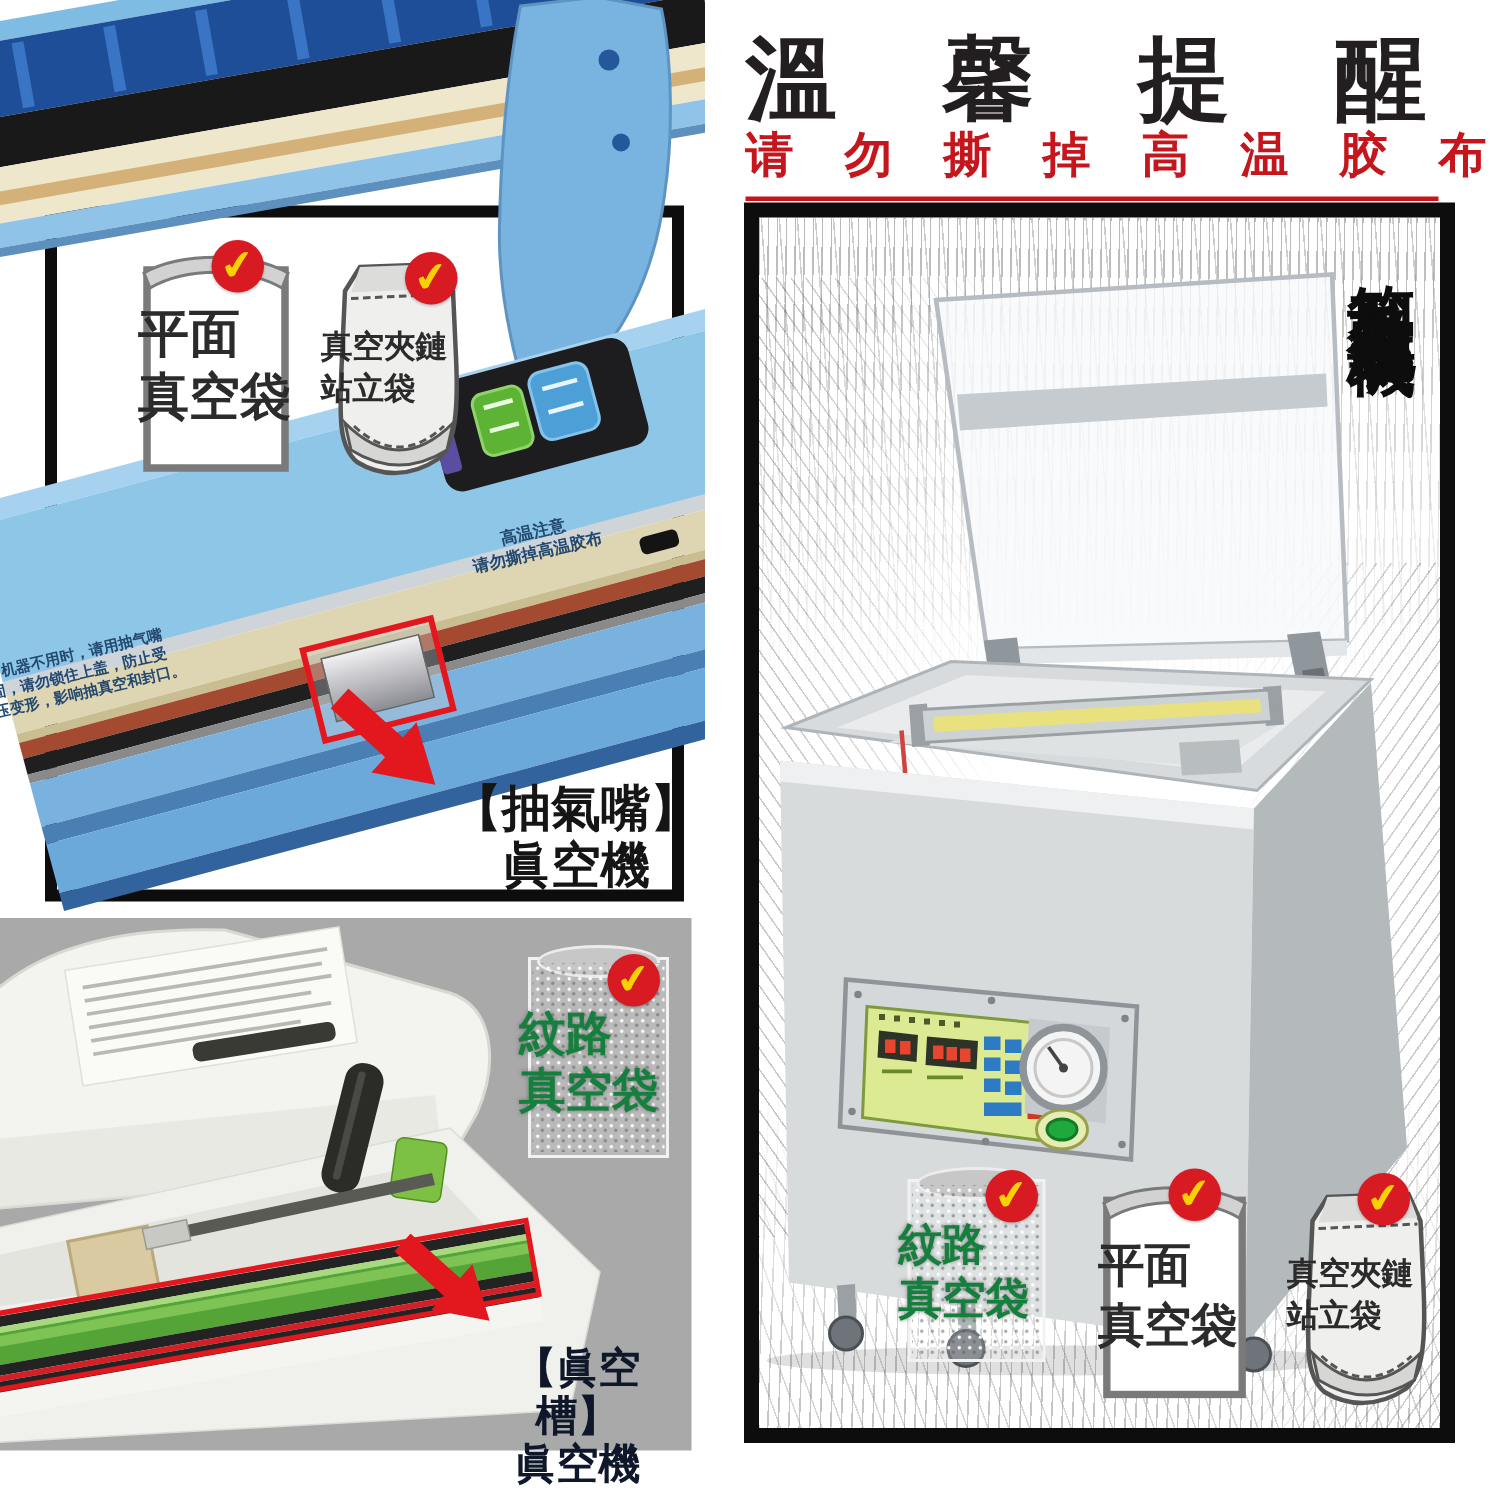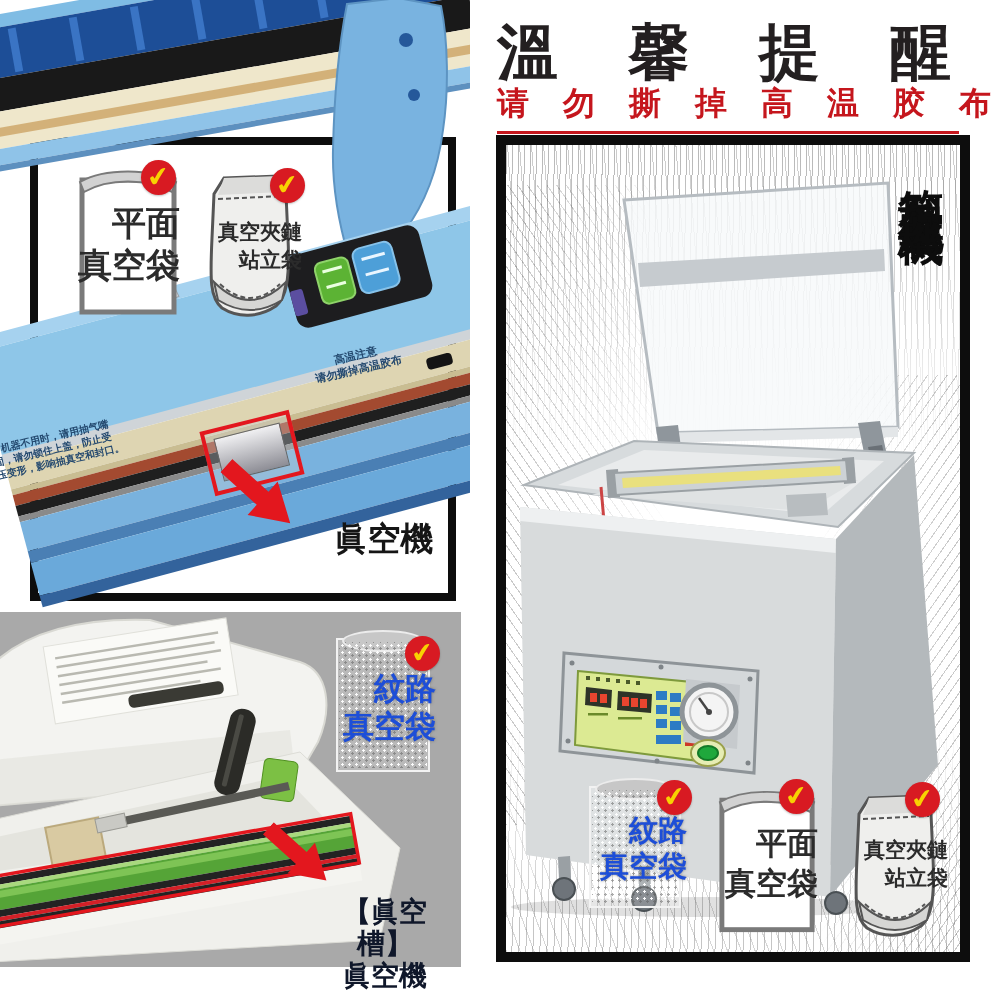--- a/index.html
+++ b/index.html
@@ -39,32 +39,32 @@
     -webkit-mask-image:linear-gradient(to top,#000 10%,transparent 92%);
     mask-image:linear-gradient(to top,#000 10%,transparent 92%);}
 
   .vert-title{left:385px;top:8px;width:60px;height:500px;writing-mode:vertical-rl;
               font-size:46px;font-weight:600;letter-spacing:5px;color:#0d0d0d;line-height:58px;}
 
   
   .gray-panel{left:0;top:612px;width:461px;height:355px;background:#a9a9a9;}
 
   
-  .bag{text-align:right;}
+  .bag{text-align:left;margin-left:16px;}
   .bag svg{position:absolute;left:0;top:0;}
   .bag-line{position:relative;font-weight:600;color:#2b2b2b;}
   .tex-body{position:absolute;left:6px;right:6px;top:10px;bottom:4px;
             background:rgba(255,255,255,.2);border:2.5px solid #f2f2f2;}
   .tex-dots{position:absolute;left:9px;right:9px;top:14px;bottom:8px;
             background-image:radial-gradient(rgba(255,255,255,.95) 1px,rgba(0,0,0,0) 1.4px),
                              radial-gradient(rgba(90,90,90,.5) 1px,rgba(0,0,0,0) 1.4px);
             background-size:7px 7px,7px 7px;background-position:0 0,3px 3px;}
   .tex-top{position:absolute;left:12px;right:12px;top:2px;height:18px;border-radius:50%;
            background:#c7c7c7;border:2px solid #ececec;}
-  .tex-text{color:#1d4ed8;text-shadow:0 0 3px rgba(90,90,90,.7);}
+  .tex-text{color:#15803d;text-shadow:0 0 3px rgba(90,90,90,.7);}
 
   
   .badge{width:35px;height:35px;border-radius:50%;background:#d81a22;display:flex;
          align-items:center;justify-content:center;box-shadow:0 1px 2px rgba(0,0,0,.25);}
   .badge span{color:#f8d102;font-size:27px;font-weight:900;line-height:1;transform:rotate(-8deg);}
 
   
   .callout{text-align:center;color:#151515;font-weight:600;}
   .co1{left:300px;top:520px;width:168px;font-size:33px;line-height:38px;}
   .co2{left:320px;top:896px;width:130px;font-size:28px;line-height:32px;color:#0f172a;}
@@ -190,20 +190,21 @@
       <polygon points="0,16 50,16 50,2 88,25 50,48 50,34 0,34" fill="#e3171e"></polygon>
     </svg>
   </div>
   <div class="abs arrow" style="left:258px;top:832px;width:80px;height:46px;transform:rotate(42deg);">
     <svg width="80" height="46" viewBox="0 0 90 50">
       <polygon points="0,16 50,16 50,2 88,25 50,48 50,34 0,34" fill="#e3171e"></polygon>
     </svg>
   </div>
 
   <div class="abs callout co1">
+    <div>【抽氣嘴】</div>
     <div>眞空機</div>
   </div>
   <div class="abs callout co2">
     <div>【眞空槽】</div>
     <div>眞空機</div>
   </div>
 
   <div class="abs bag" style="left:76px;top:166px;width:104px;height:152px;">
     <svg width="104" height="152" viewBox="0 0 104 152">
       <rect x="6" y="14" width="92" height="132" fill="#ffffff" stroke="#7a7a7a" stroke-width="5"></rect>

